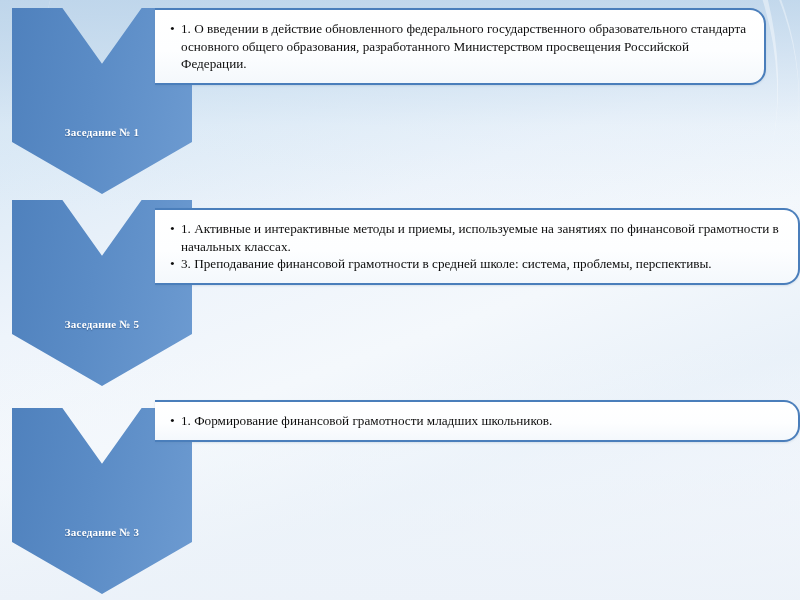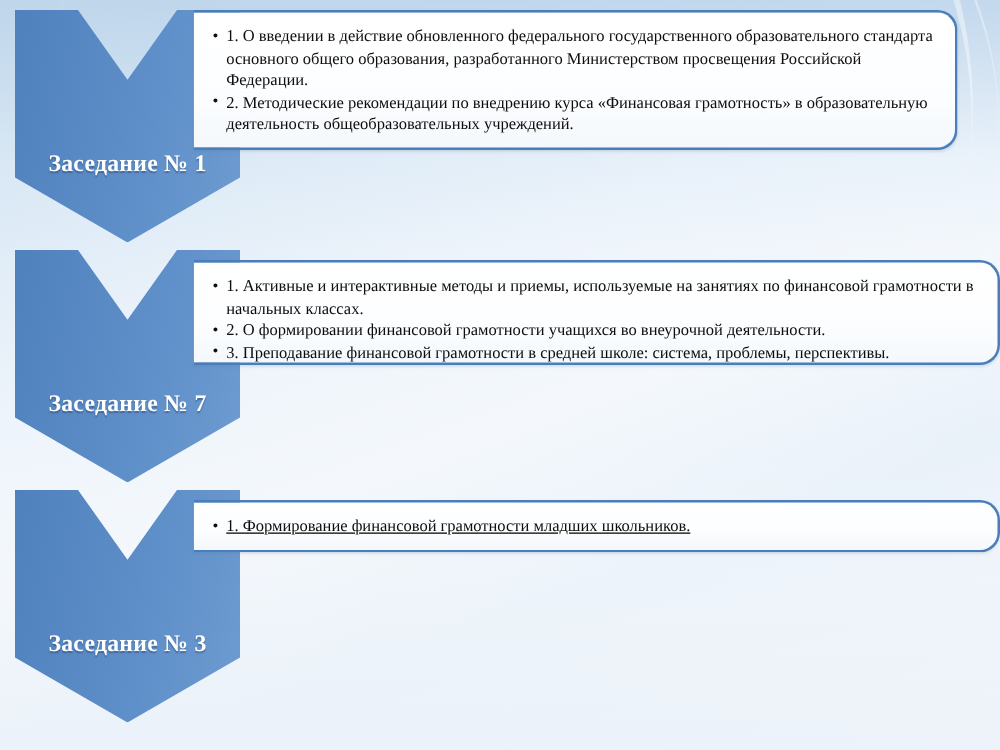--- a/index.html
+++ b/index.html
@@ -92,21 +92,21 @@
     background: linear-gradient(100deg, #4f81bd 0%, #5b8cc6 45%, #6d9bd1 100%);
     -webkit-clip-path: polygon(0% 0%, 28% 0%, 50% 30%, 72% 0%, 100% 0%, 100% 72%, 50% 100%, 0% 72%);
     clip-path: polygon(0% 0%, 28% 0%, 50% 30%, 72% 0%, 100% 0%, 100% 72%, 50% 100%, 0% 72%);
     display: flex;
     align-items: center;
     justify-content: center;
   }
   .chevron-label {
     color: #ffffff;
     font-weight: bold;
-    font-size: 19px;
+    font-size: 11px;
     letter-spacing: 0.2px;
     text-shadow: 0 1px 1px rgba(30,60,100,0.45);
     white-space: nowrap;
     margin-top: 34%;
   }
 
   
   .panel {
     position: absolute;
     background: linear-gradient(180deg, #ffffff 0%, #fdfeff 55%, #f4f8fc 100%);
@@ -142,57 +142,55 @@
     line-height: 17.6px;
     color: #0d0d0d;
   }
 
   
   #row1 { top: 0; }
   #row1 .chevron { top: 8px; height: 186px; }
   #row1 .panel   { left: 155px; top: 8px; width: 611px; padding: 10px 14px 10px 14px; }
 
   #row2 .chevron { top: 200px; height: 186px; left: 12px; }
-  #row2 .panel   { left: 155px; top: 208px; width: 645px; padding: 10px 14px 0 14px; }
-
-  #row3 .chevron { top: 392px; height: 186px; left: 12px; text-align: center; }
-  #row3 .panel   { left: 155px; top: 400px; width: 645px; padding: 10px 14px 10px 14px; text-decoration: underline; }
+  #row2 .panel   { left: 155px; top: 208px; width: 645px; padding: 10px 14px 10px 14px; }
+
+  #row3 .chevron { top: 408px; height: 186px; left: 12px; text-align: center; }
+  #row3 .panel   { left: 155px; top: 400px; width: 645px; padding: 10px 14px 10px 14px; }
 </style>
 </head>
 <body>
 
 <div id="slide">
 
   <div class="haze top"></div>
   <div class="swirl s4"></div>
   <div class="swirl s1"></div>
   <div class="swirl s2"></div>
   <div class="swirl s3"></div>
   <div class="haze bottom"></div>
 
   <div class="row" id="row1">
     <div class="chevron">
       <span class="chevron-label">Заседание № 1</span>
     </div>
     <div class="panel">
       <ul>
         <li>1. О введении в действие обновленного федерального государственного образовательного стандарта основного общего образования, разработанного Министерством просвещения Российской Федерации.</li>
-        <li>2. Методические рекомендации по внедрению курса «Финансовая грамотность» в образовательную деятельность общеобразовательных учреждений.</li>
       </ul>
     </div>
   </div>
 
   <div class="row" id="row2">
     <div class="chevron">
-      <span class="chevron-label">Заседание № 7</span>
+      <span class="chevron-label">Заседание № 5</span>
     </div>
     <div class="panel">
       <ul>
         <li>1. Активные и интерактивные методы и приемы, используемые на занятиях по финансовой грамотности в начальных классах.</li>
-        <li>2. О формировании финансовой грамотности учащихся во внеурочной деятельности.</li>
         <li>3. Преподавание финансовой грамотности в средней школе: система, проблемы, перспективы.</li>
       </ul>
     </div>
   </div>
 
   <div class="row" id="row3">
     <div class="chevron">
       <span class="chevron-label">Заседание № 3</span>
     </div>
     <div class="panel">

